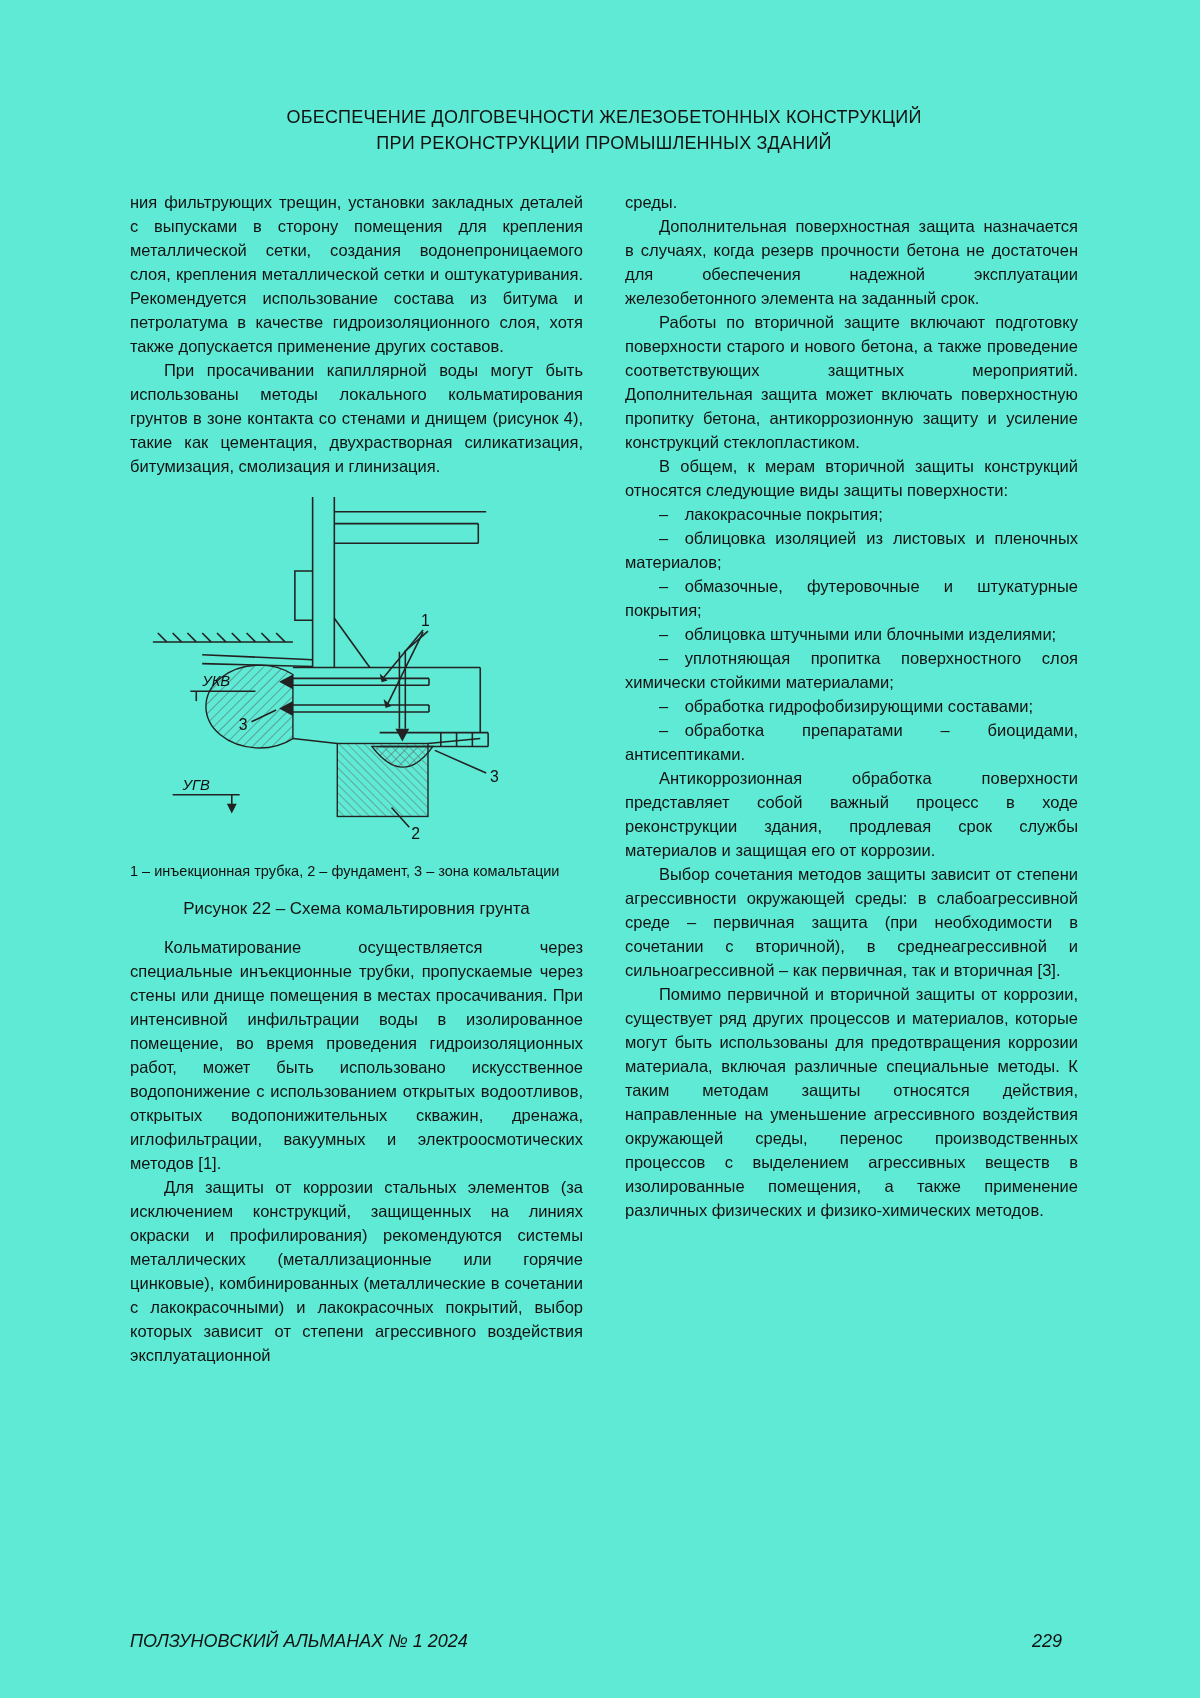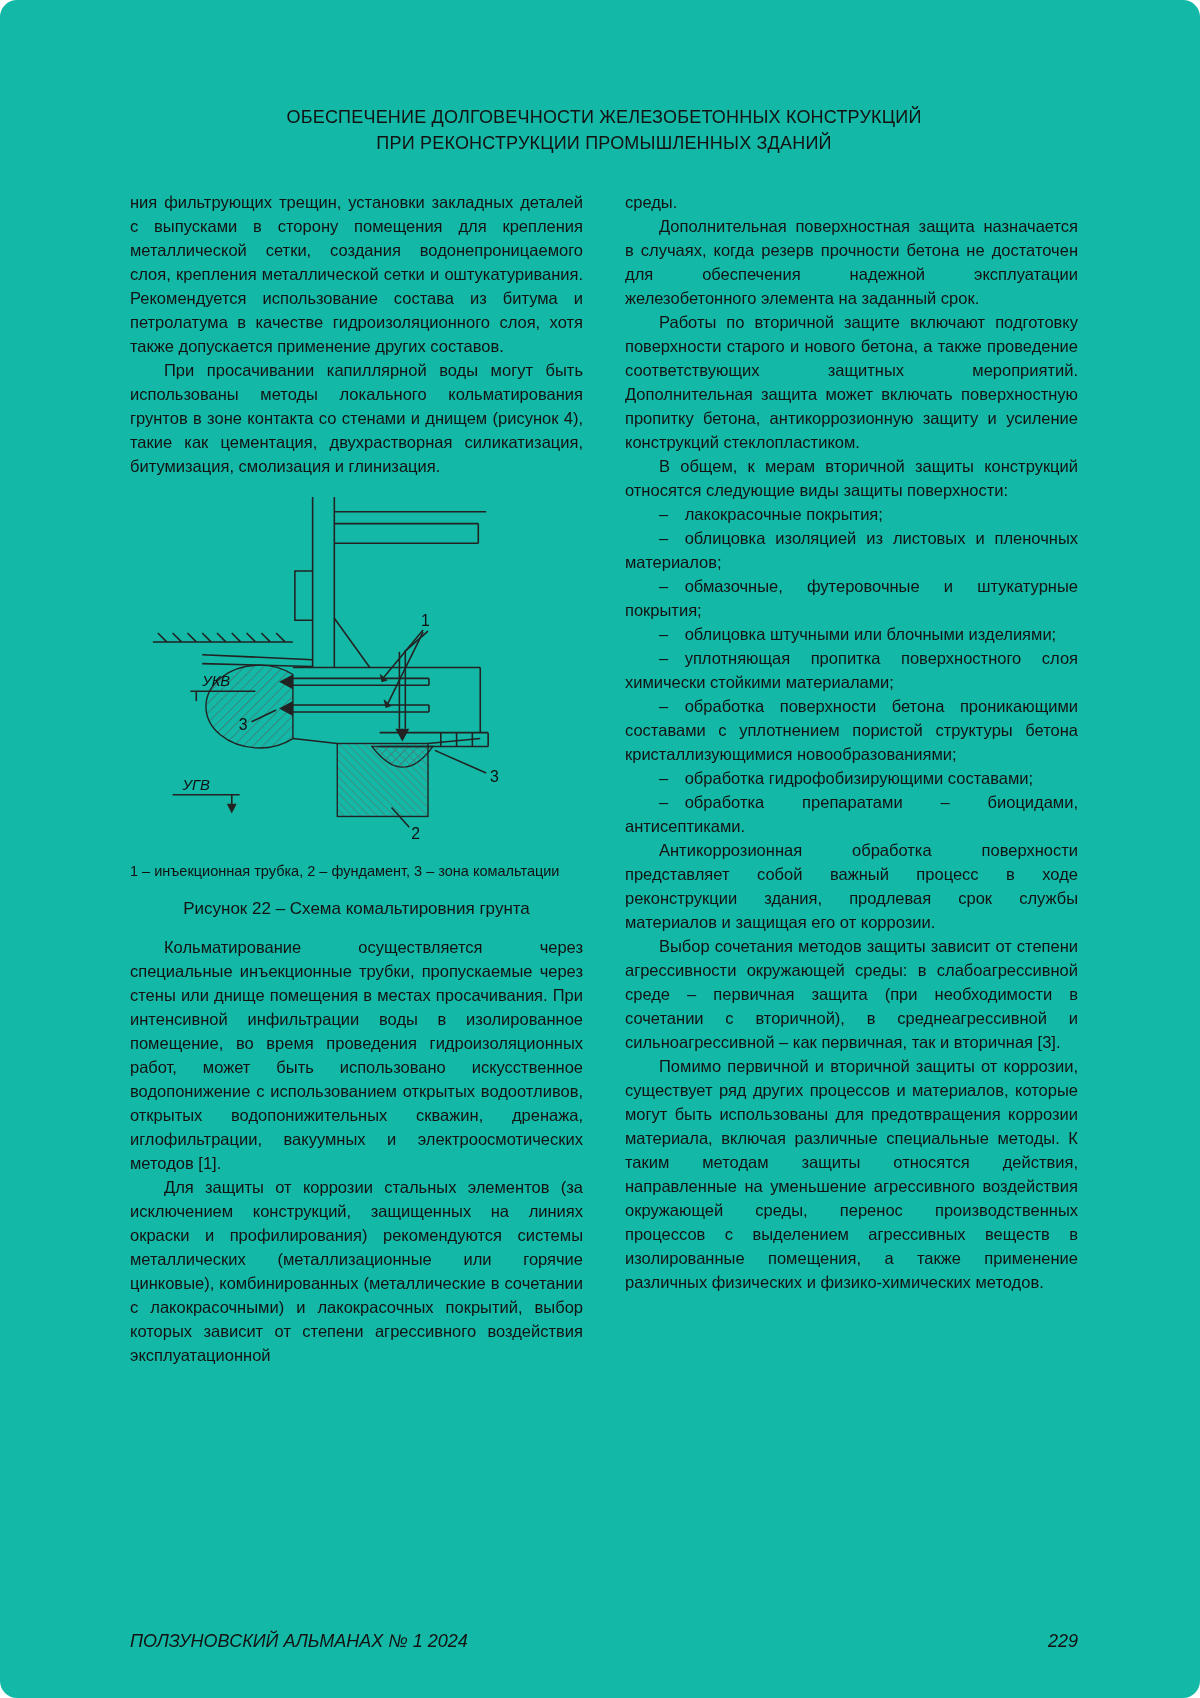--- a/index.html
+++ b/index.html
@@ -1,25 +1,24 @@
 <!DOCTYPE html>
 <html lang="ru"><head>
 <meta charset="utf-8">
 <style>
   html,body { margin:0; padding:0; background:#ffffff; }
   .page {
     position:relative;
     width:1200px; height:1698px;
     box-sizing:border-box;
     padding:104px 122px 32px 130px;
-    background:#14b8a6;
+    background:#5eead4;
     color:#121212;
     font-family:"Liberation Sans", sans-serif;
     overflow:hidden;
-    border-radius:17px;
   }
   .title {
     text-align:center;
     font-size:18px;
     line-height:1.45;
     letter-spacing:.2px;
     margin:0 0 34px 0;
   }
   .columns { display:flex; gap:42px; }
   .col {
@@ -41,21 +40,21 @@
     margin-top:4px;
   }
   .fig-caption {
     font-size:17px;
     text-align:center;
     text-indent:0;
     margin:16px 0 14px 0;
   }
   .footer {
     position:absolute;
-    left:130px; right:122px; bottom:46px;
+    left:130px; right:138px; bottom:46px;
     display:flex; justify-content:space-between;
     font-style:italic;
     font-size:18px;
   }
   svg text { font-family:"Liberation Sans", sans-serif; }
 </style>
 </head>
 <body>
 
 <div class="page">
@@ -191,21 +190,20 @@
       <p class="flush">среды.</p>
       <p>Дополнительная поверхностная защита назначается в случаях, когда резерв прочности бетона не достаточен для обеспечения надежной эксплуатации железобетонного элемента на заданный срок.</p>
       <p>Работы по вторичной защите включают подготовку поверхности старого и нового бетона, а также проведение соответствующих защитных мероприятий. Дополнительная защита может включать поверхностную пропитку бетона, антикоррозионную защиту и усиление конструкций стеклопластиком.</p>
       <p>В общем, к мерам вторичной защиты конструкций относятся следующие виды защиты поверхности:</p>
 
       <p class="li">– лакокрасочные покрытия;</p>
       <p class="li">– облицовка изоляцией из листовых и пленочных материалов;</p>
       <p class="li">– обмазочные, футеровочные и штукатурные покрытия;</p>
       <p class="li">– облицовка штучными или блочными изделиями;</p>
       <p class="li">– уплотняющая пропитка поверхностного слоя химически стойкими материалами;</p>
-      <p class="li">– обработка поверхности бетона проникающими составами с уплотнением пористой структуры бетона кристаллизующимися новообразованиями;</p>
       <p class="li">– обработка гидрофобизирующими составами;</p>
       <p class="li">– обработка препаратами – биоцидами, антисептиками.</p>
 
       <p>Антикоррозионная обработка поверхности представляет собой важный процесс в ходе реконструкции здания, продлевая срок службы материалов и защищая его от коррозии.</p>
       <p>Выбор сочетания методов защиты зависит от степени агрессивности окружающей среды: в слабоагрессивной среде – первичная защита (при необходимости в сочетании с вторичной), в среднеагрессивной и сильноагрессивной – как первичная, так и вторичная [3].</p>
       <p>Помимо первичной и вторичной защиты от коррозии, существует ряд других процессов и материалов, которые могут быть использованы для предотвращения коррозии материала, включая различные специальные методы. К таким методам защиты относятся действия, направленные на уменьшение агрессивного воздействия окружающей среды, перенос производственных процессов с выделением агрессивных веществ в изолированные помещения, а также применение различных физических и физико-химических методов.</p>
     </div>
 
   </div>
 

